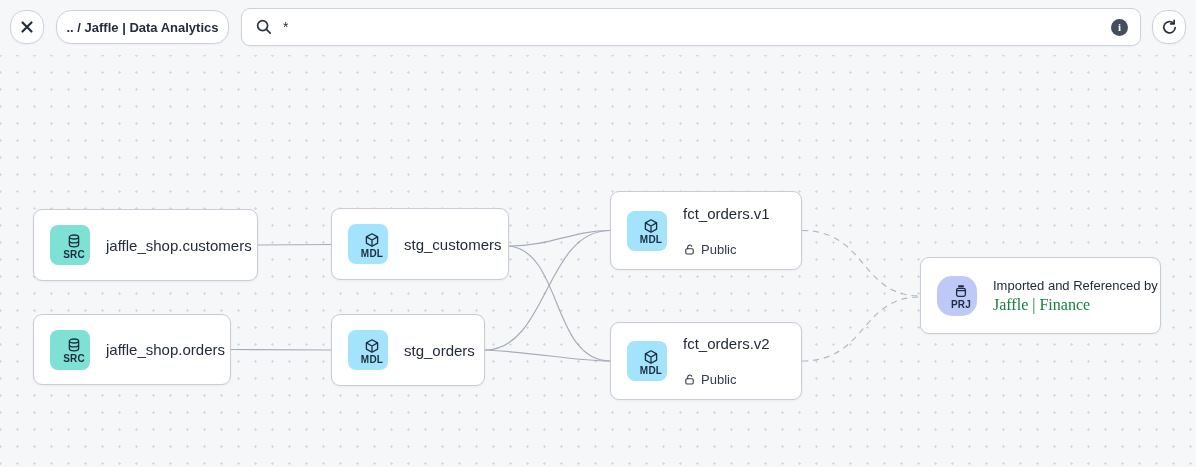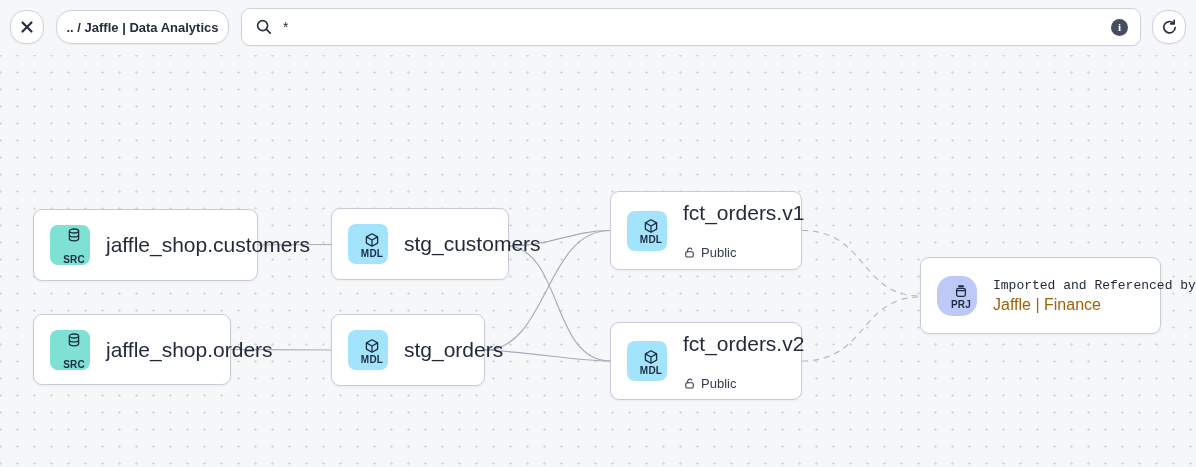--- a/index.html
+++ b/index.html
@@ -53,30 +53,30 @@
   .n-fct-v1        { left:610px; top:191px; width:192px; height:79px; }
   .n-fct-v2        { left:610px; top:322px; width:192px; height:78px; }
   .n-prj           { left:920px; top:257px; width:241px; height:77px; }
 
   .badge {
     width:40px; height:40px; border-radius:8px; flex:0 0 auto;
     display:flex; flex-direction:column; align-items:center; justify-content:center;
     gap:1px; padding-top:2px;padding-left:8px;
   }
   .badge .b-txt { font-size:10px; font-weight:700; color:#1b2d42; letter-spacing:0.2px; line-height:1; }
-  .badge-src { background:#7fe0d4;justify-content:space-between; }
+  .badge-src { background:#7fe0d4; }
   .badge-mdl { background:#a3e3fb; }
   .badge-prj { background:#bfc9f8;border-radius:15px; }
 
-  .node-label { font-size:21px; font-weight:500; color:#232b3a; white-space:nowrap; }
+  .node-label { font-size:15px; font-weight:500; color:#232b3a; white-space:nowrap; }
   .node-col   { display:flex; flex-direction:column; justify-content:center; }
   .access-row { display:flex; align-items:center; gap:5px; margin-top:20px; }
   .access-txt { font-size:13px; color:#333c4c; }
-  .prj-caption{ font-size:13px; font-weight:500; color:#232b3a; white-space:nowrap;font-family:Liberation Mono, monospace; }
-  .prj-label  { font-size:16px; font-weight:500; color:#a16207; margin-top:3px; white-space:nowrap; }
+  .prj-caption{ font-size:13px; font-weight:500; color:#232b3a; white-space:nowrap; }
+  .prj-label  { font-size:16px; font-weight:500; color:#15803d; margin-top:3px; white-space:nowrap;font-family:Liberation Serif, serif; }
 
   .edges { position:absolute; left:0; top:0; width:1196px; height:467px; pointer-events:none; }
   .edge-solid  { fill:none; stroke:#a6adba; stroke-width:1.2; }
   .edge-dashed { fill:none; stroke:#b3bac5; stroke-width:1.2; stroke-dasharray:6 5; }
 
   .ico { display:block; }
 </style>
 </head>
 <body>
 

